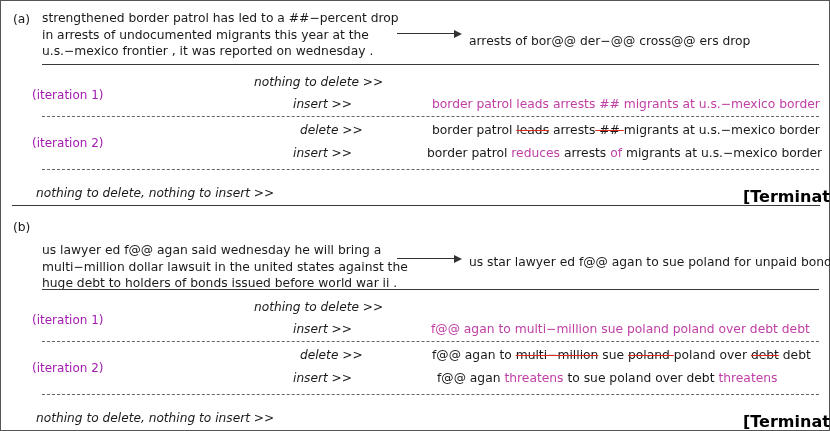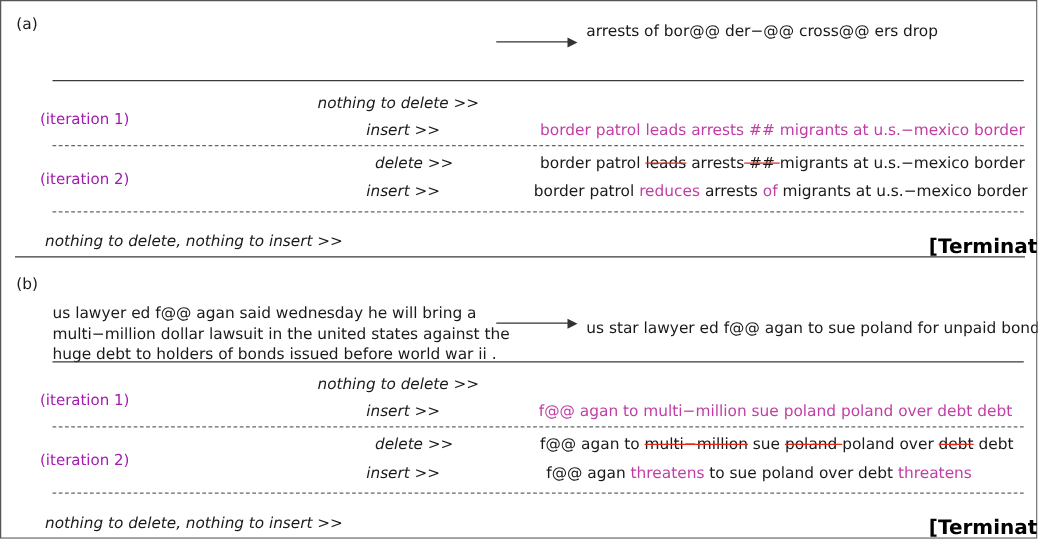--- a/index.html
+++ b/index.html
@@ -94,27 +94,28 @@
     border-left:8px solid #333;
   }
 </style>
 </head>
 <body>
 
 <div class="figure">
 
   <div class="block panel-label" style="left:12px;top:11px;">(a)</div>
 
+  <div class="block src-text" style="left:41px;top:9px;"><div>strengthened border patrol has led to a ##−percent drop</div><div>in arrests of undocumented migrants this year at the</div><div>u.s.−mexico frontier , it was reported on wednesday .</div></div>
 
   <div class="arrow" style="left:396px;top:28px;width:66px;">
     <div class="shaft" style="width:58px;"></div>
     <div class="head" style="left:57px;"></div>
   </div>
 
-  <div class="block tgt-text" style="left:468px;top:16px;">arrests of bor@@ der−@@ cross@@ ers drop</div>
+  <div class="block tgt-text" style="left:468px;top:32px;">arrests of bor@@ der−@@ cross@@ ers drop</div>
 
   <div class="rule-solid" style="left:41px;top:63px;width:777px;"></div>
 
   <div class="block iter-label" style="left:31px;top:87px;">(iteration 1)</div>
 
   <div class="block op-label" style="left:253px;top:74px;">nothing to delete &gt;&gt;</div>
 
   <div class="block op-label" style="left:292px;top:96px;">insert &gt;&gt;</div>
 
   <div class="block seq" style="left:431px;top:96px;"><span class="ins">border patrol leads arrests ## migrants at u.s.−mexico border</span></div>

